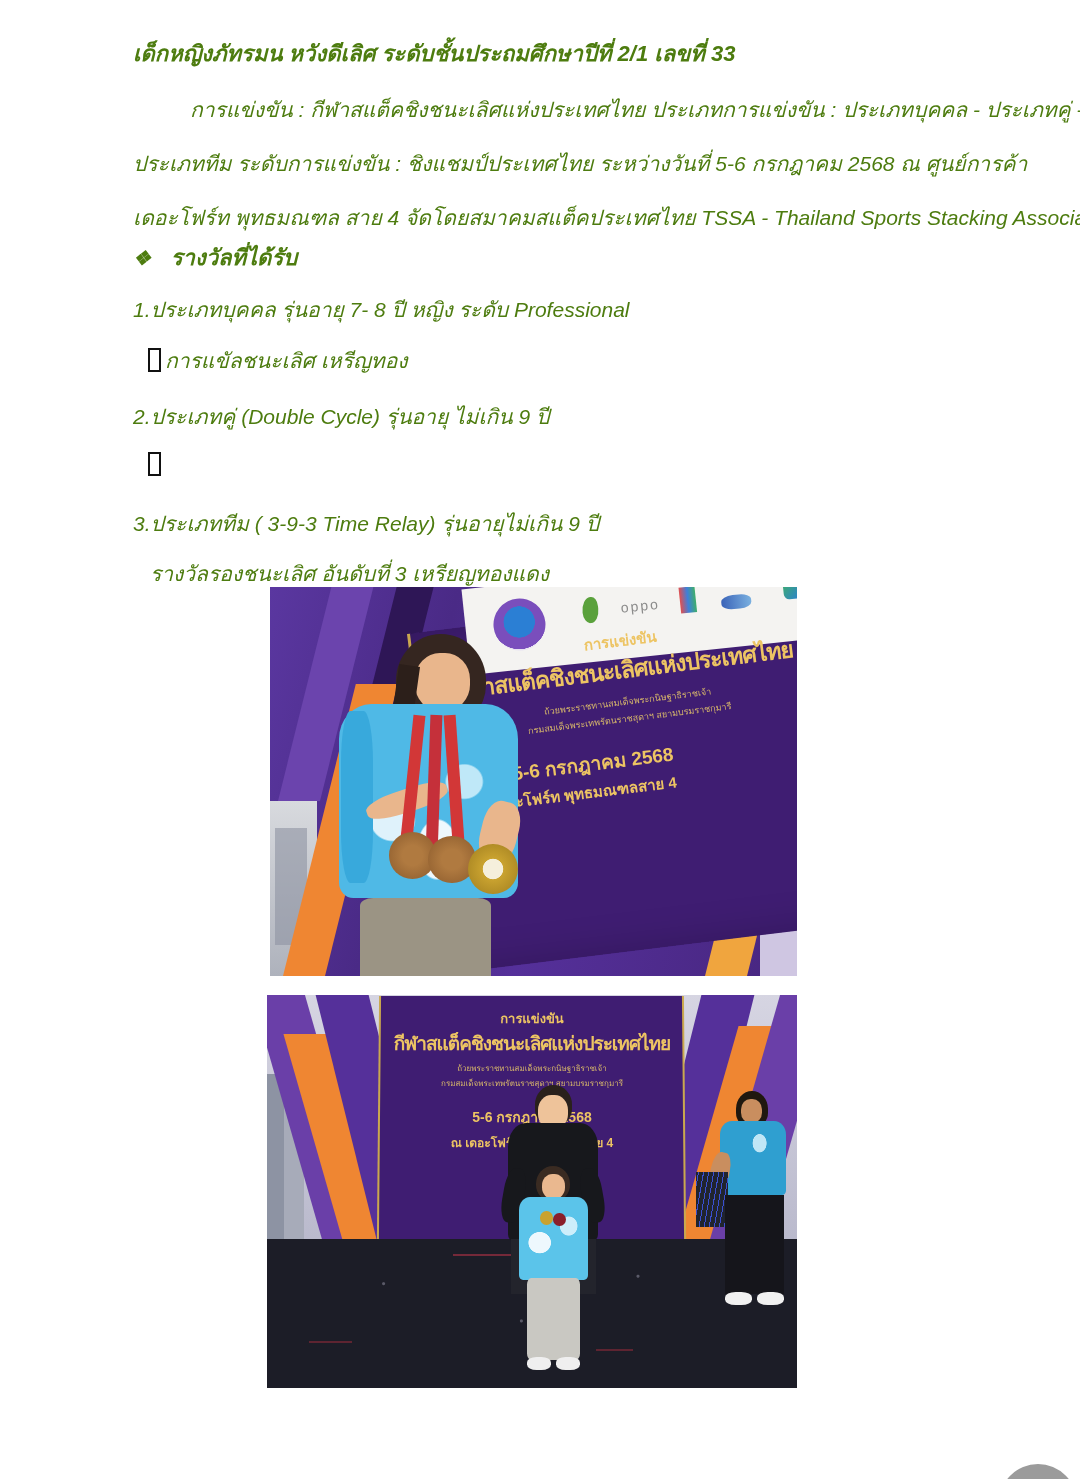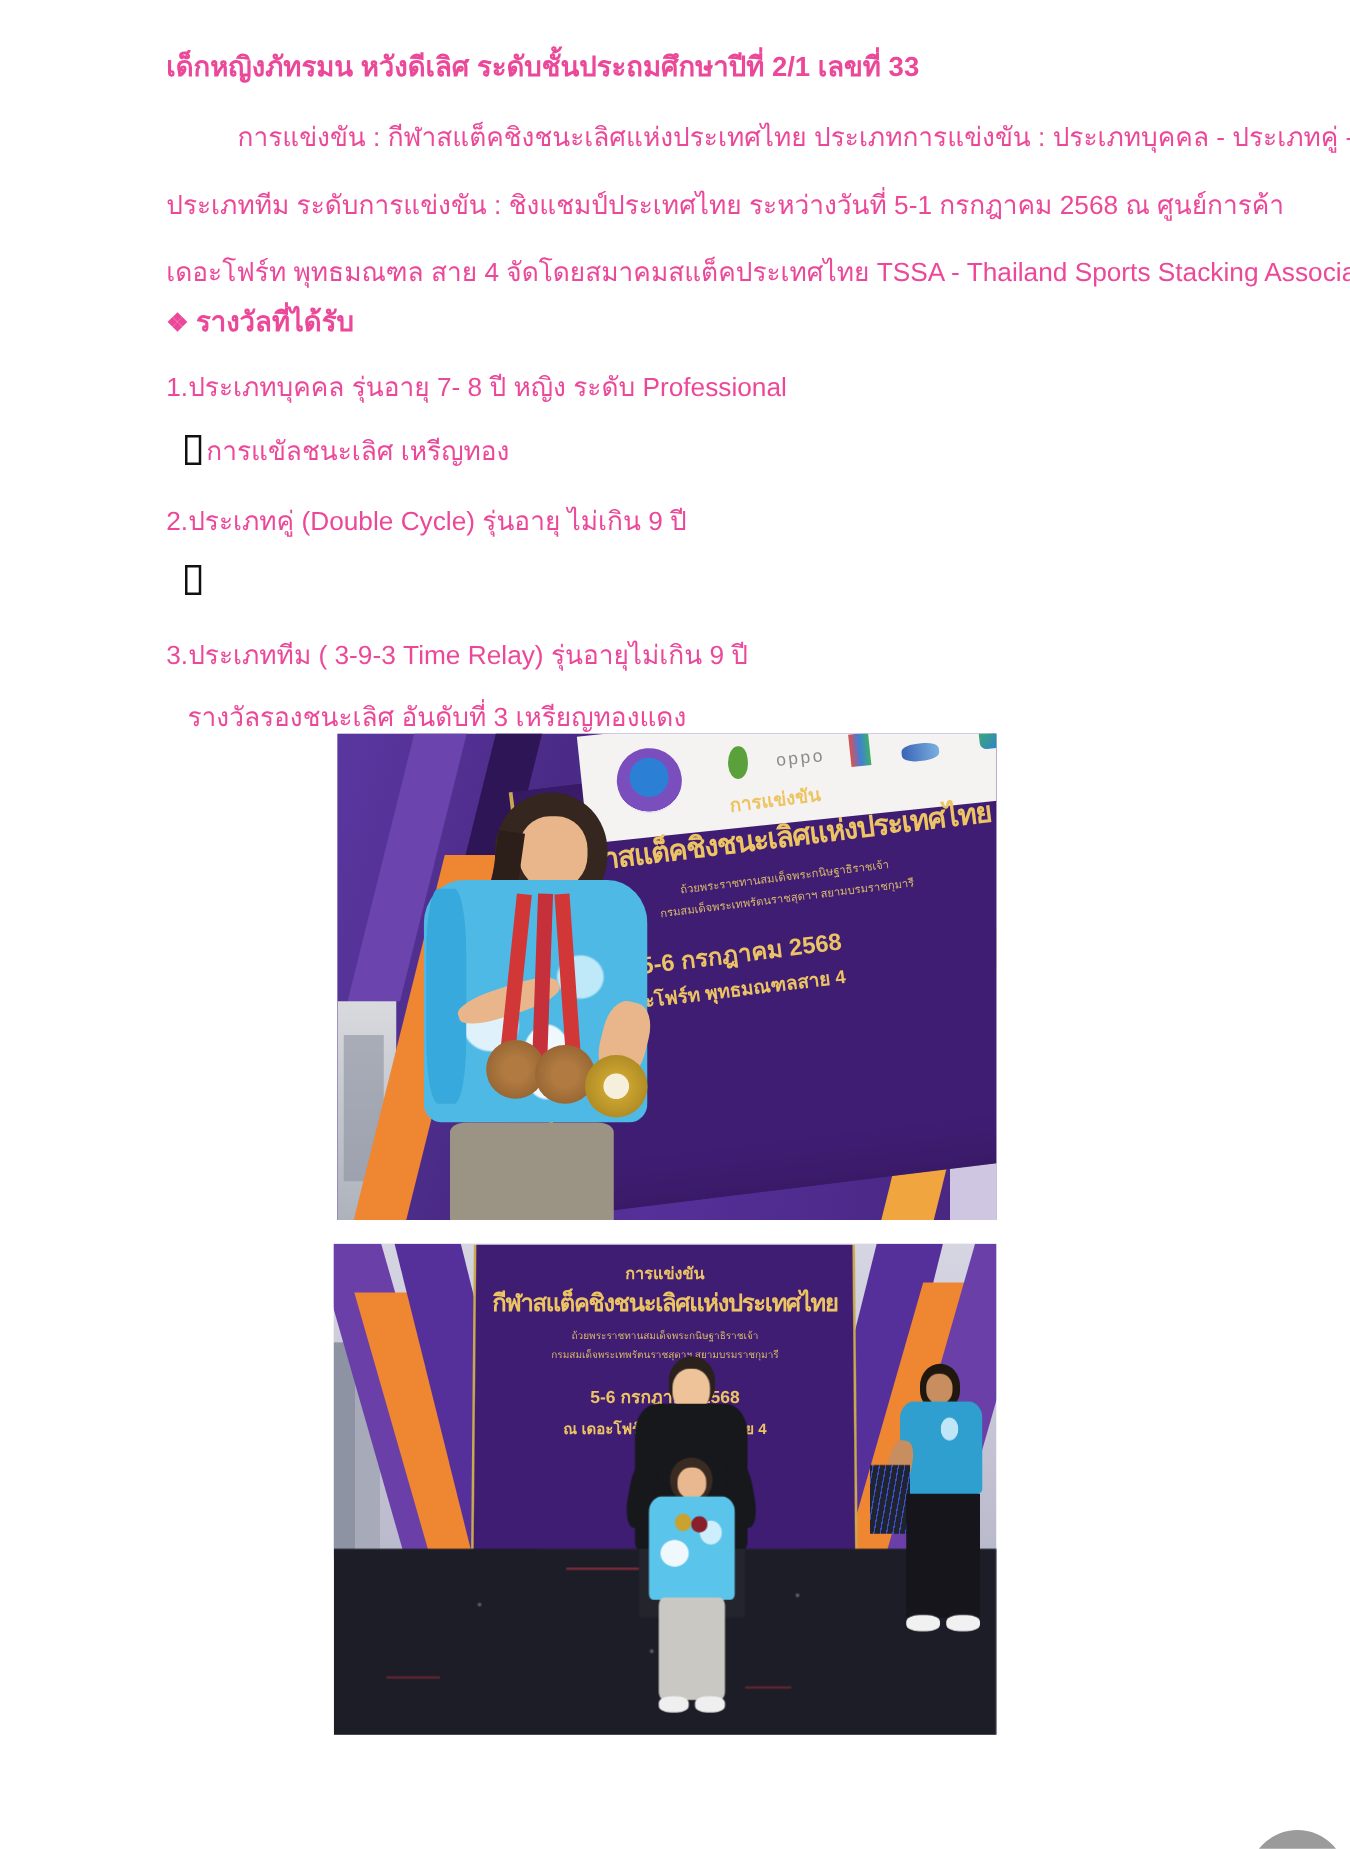--- a/index.html
+++ b/index.html
@@ -2,21 +2,21 @@
 <html><head>
 <meta charset="utf-8">
 <style>
   * { margin:0; padding:0; box-sizing:border-box; }
   html,body { background:#ffffff; }
   body {
     width:1080px; height:1479px; position:relative; overflow:hidden;
     font-family:"Liberation Sans", sans-serif; color:#1a1a1a;
   }
   
-  .doc-line { position:absolute; white-space:nowrap; font-size:21px; color:#ec4899; }
+  .doc-line { position:absolute; white-space:nowrap; font-size:21px; color:#4d7c0f;font-style:italic; }
   .bold { font-weight:bold; }
   .tofu {
     display:inline-block; width:13px; height:24px; border:2.5px solid #111;
     vertical-align:-4px; margin-right:4px;
   }
   
   .photo { position:absolute; overflow:hidden; background:#4a2a86; }
   .shape { position:absolute; }
   .skew { transform:skewX(-14deg); }
   .banner-text { position:absolute; text-align:center; color:#edc463; line-height:1.25; }
@@ -25,26 +25,26 @@
     position:absolute; width:78px; height:78px; border-radius:50%;
     background:#9b9b9b;
   }
 </style>
 </head>
 <body>
 
 <div class="doc-line bold" style="left:133px; top:36px; font-size:22px;">เด็กหญิงภัทรมน หวังดีเลิศ  ระดับชั้นประถมศึกษาปีที่  2/1 เลขที่ 33</div>
 
 <div class="doc-line" style="left:190px; top:93px;">การแข่งขัน : กีฬาสแต็คชิงชนะเลิศแห่งประเทศไทย  ประเภทการแข่งขัน :  ประเภทบุคคล   - ประเภทคู่    -</div>
-<div class="doc-line" style="left:133px; top:147px;">ประเภททีม  ระดับการแข่งขัน : ชิงแชมป์ประเทศไทย  ระหว่างวันที่  5-1 กรกฎาคม 2568  ณ  ศูนย์การค้า</div>
+<div class="doc-line" style="left:133px; top:147px;">ประเภททีม  ระดับการแข่งขัน : ชิงแชมป์ประเทศไทย  ระหว่างวันที่  5-6 กรกฎาคม 2568  ณ  ศูนย์การค้า</div>
 <div class="doc-line" style="left:133px; top:201px;">เดอะโฟร์ท พุทธมณฑล สาย 4  จัดโดยสมาคมสแต็คประเทศไทย TSSA - Thailand Sports Stacking Association</div>
 
 <div class="doc-line" style="left:133px; top:240px;">
   <span class="bold" style="font-size:20px;">❖</span>
-  <span class="bold" style="font-size:22px;">รางวัลที่ได้รับ</span>
+  <span class="bold" style="margin-left:14px; font-size:22px;">รางวัลที่ได้รับ</span>
 </div>
 
 <div class="doc-line" style="left:133px; top:293px;">1.ประเภทบุคคล รุ่นอายุ 7- 8 ปี หญิง ระดับ Professional</div>
 <div class="doc-line" style="left:148px; top:344px;">
   <span class="tofu"></span><span>การแขัลชนะเลิศ เหรีญทอง</span>
 </div>
 <div class="doc-line" style="left:133px; top:400px;">2.ประเภทคู่  (Double Cycle) รุ่นอายุ ไม่เกิน 9 ปี</div>
 <div class="doc-line" style="left:148px; top:452px;">
   <span class="tofu"></span>
 </div>

